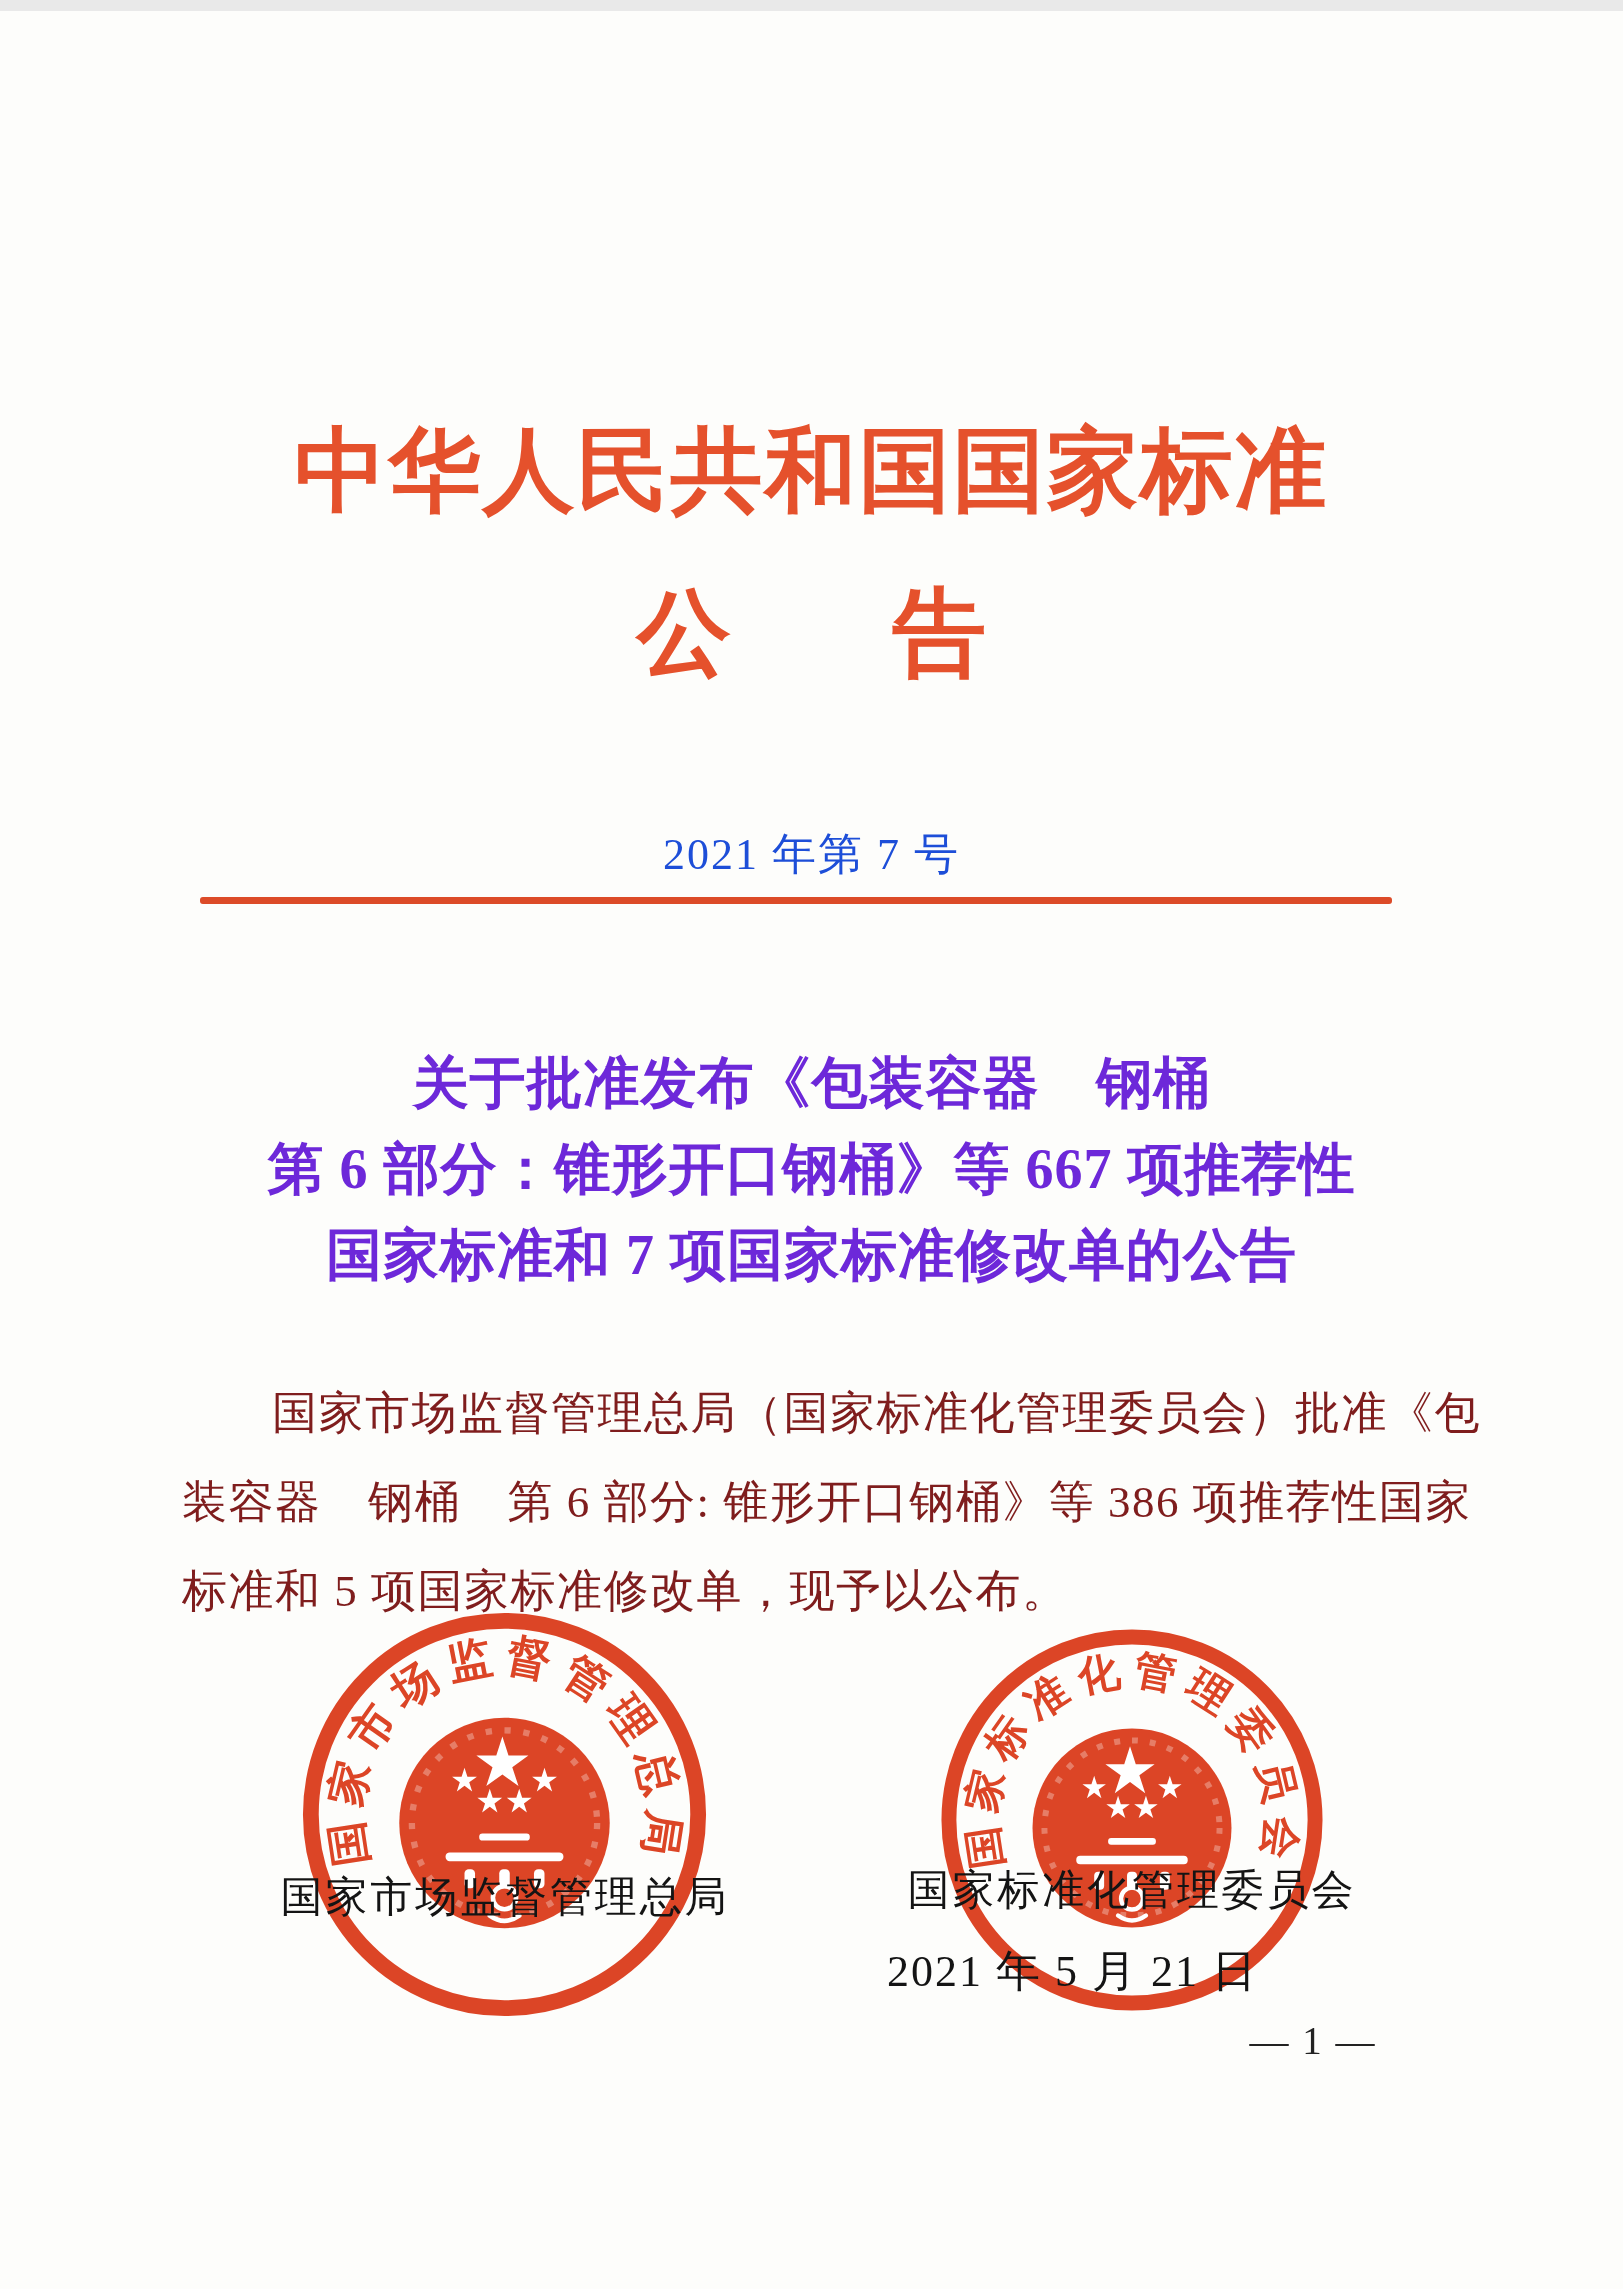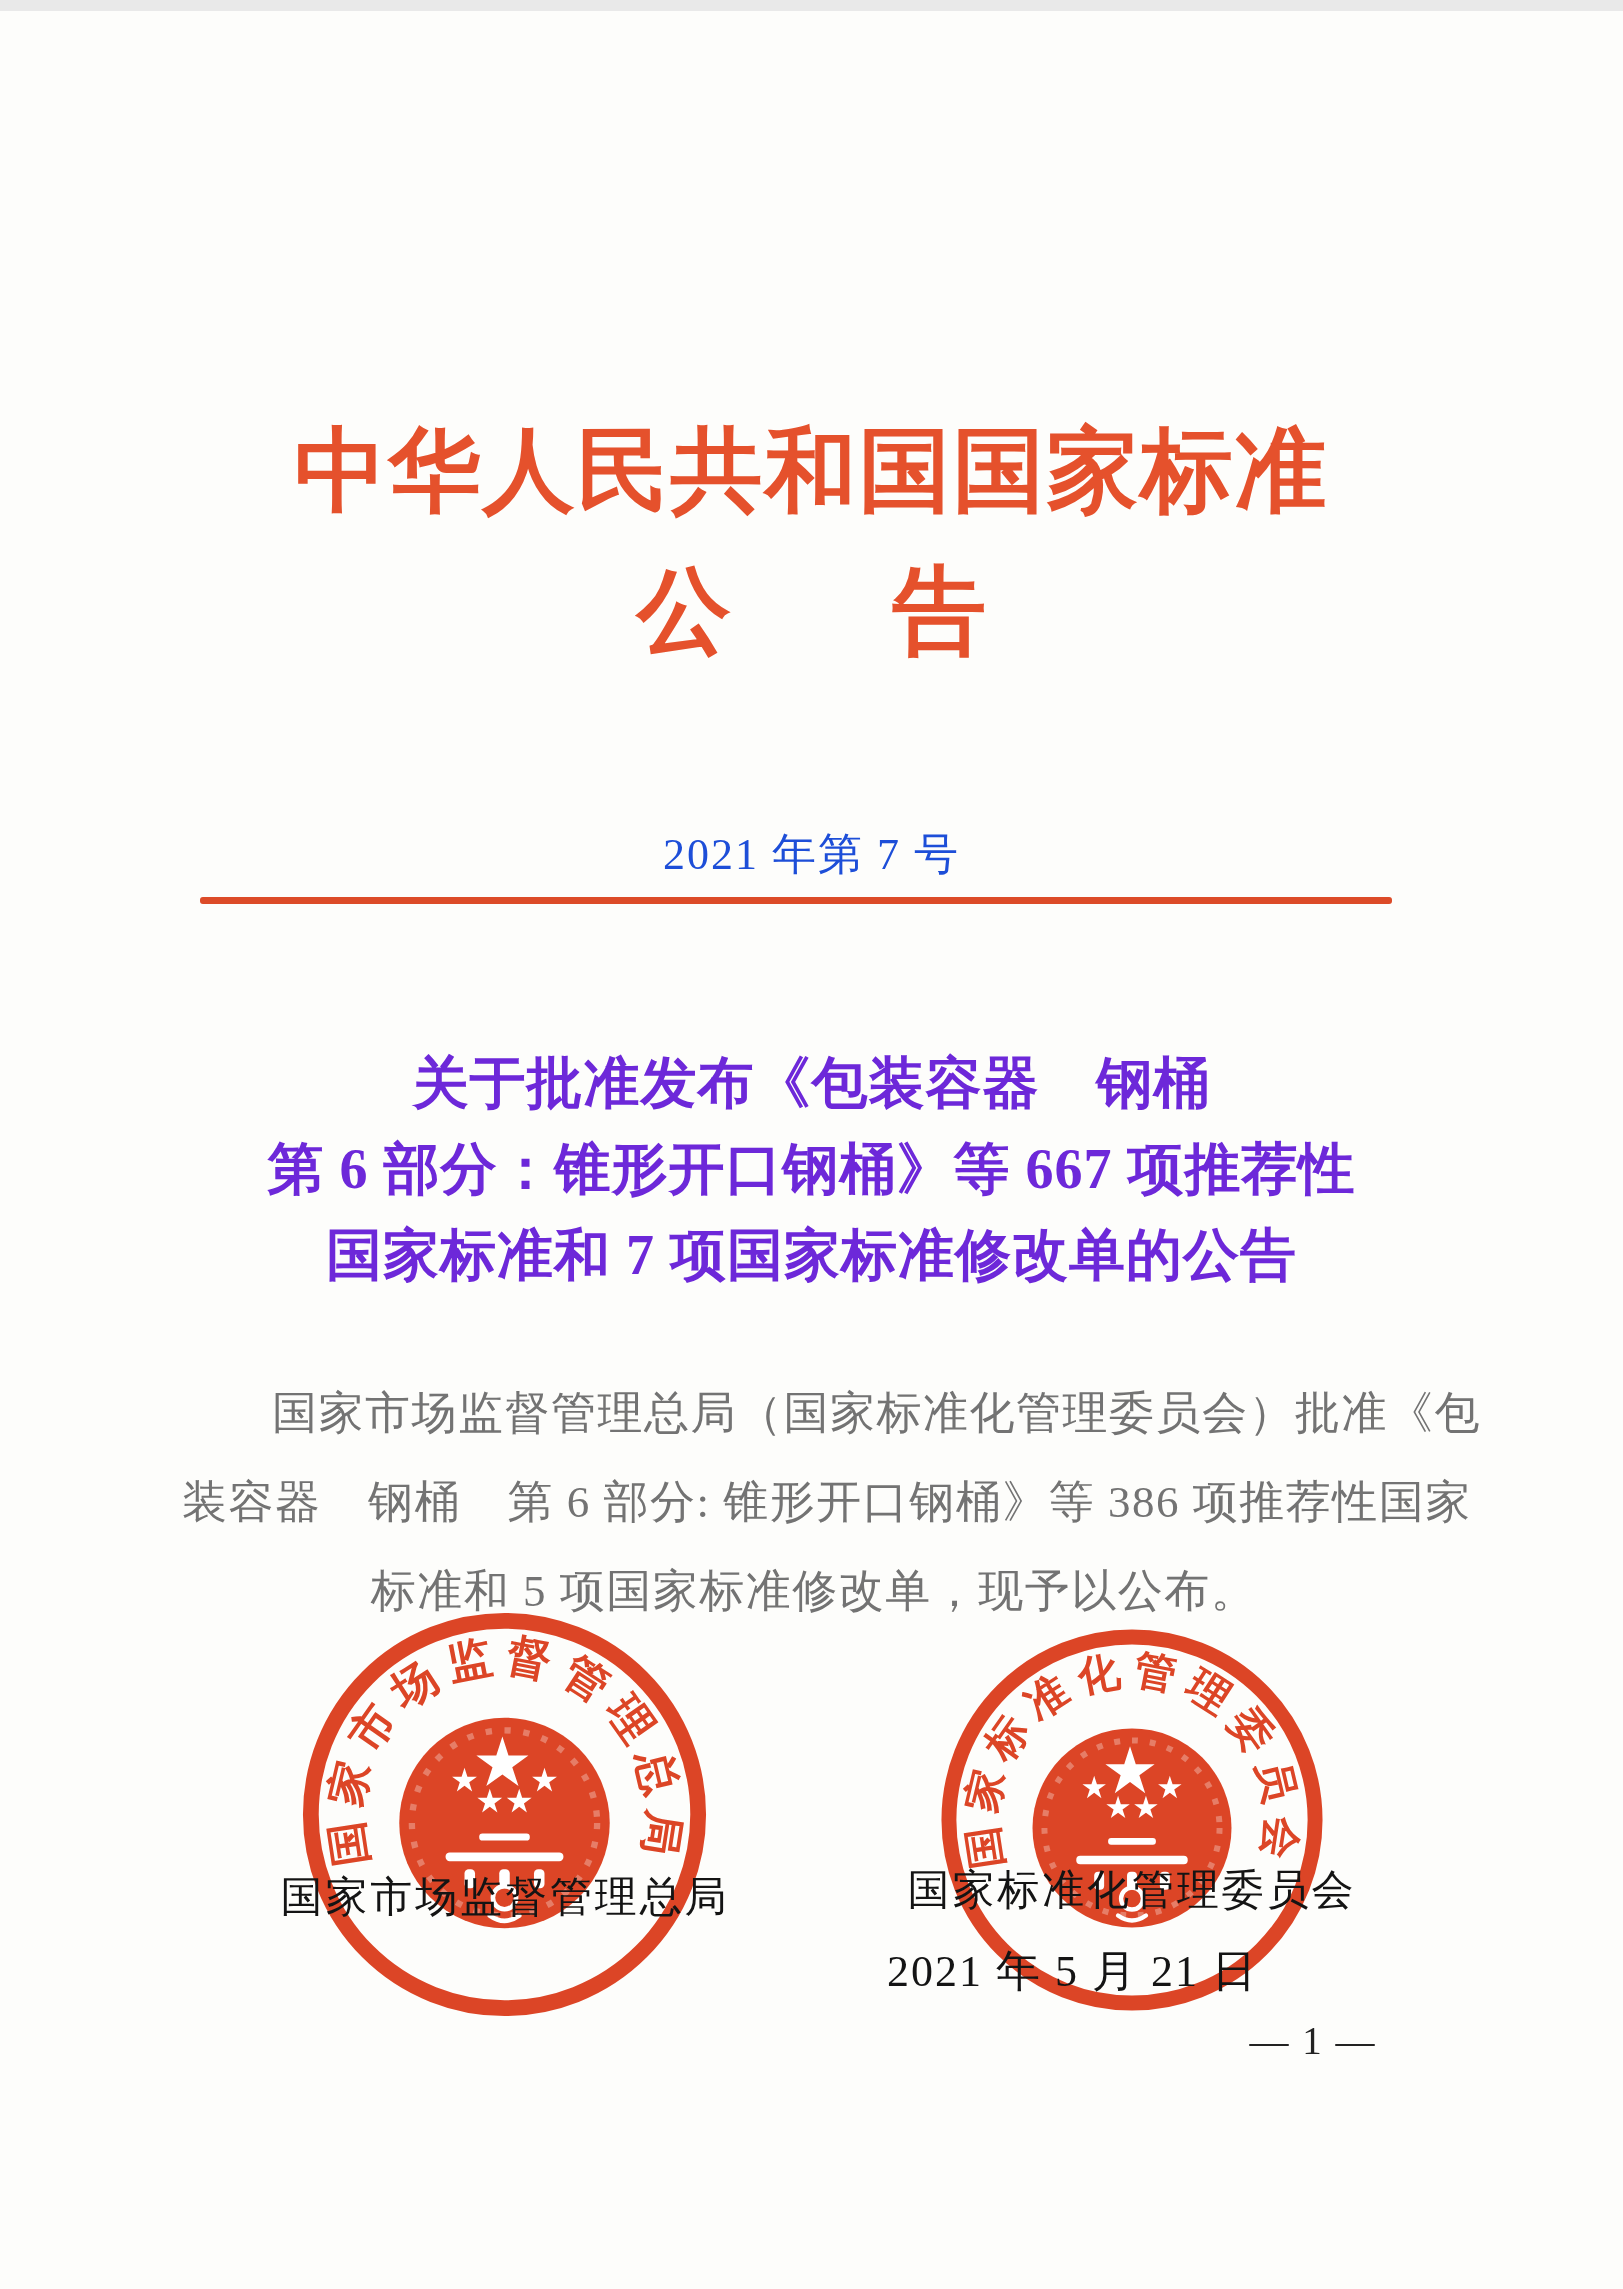--- a/index.html
+++ b/index.html
@@ -25,21 +25,21 @@
   .doc-title{
     top:396px;
     font-size:92px;
     font-weight:700;
     letter-spacing:2px;
     color:var(--title-red);
     white-space:nowrap;
     line-height:1.4;
   }
   .doc-subtitle{
-    top:535px;
+    top:557px;
     font-size:94px;
     font-weight:700;
     letter-spacing:0.36em;
     text-indent:0.36em;
     color:var(--title-red);
     white-space:nowrap;
     line-height:1.4;
   }
   .issue-number{
     top:815px;
@@ -60,22 +60,21 @@
     line-height:86px;
     letter-spacing:1px;
     color:#6d28d9;
   }
   .heading div{white-space:nowrap;}
   .body-par{
     top:1358px;left:182px;width:1264px;
     font-size:45px;
     line-height:89px;
     letter-spacing:1.5px;
-    color:#737373;
-    text-align:center;
+    color:#7f1d1d;
   }
   .body-par .line{white-space:nowrap;}
   .body-par .indent{text-indent:90px;}
 
   .seal{z-index:1;}
   .seal-ring{fill:none;stroke:var(--seal-red);stroke-width:7.5px;}
   .seal-arc-text{
     font-family:"Liberation Serif","DejaVu Serif",serif;
     font-size:21px;
     font-weight:700;

